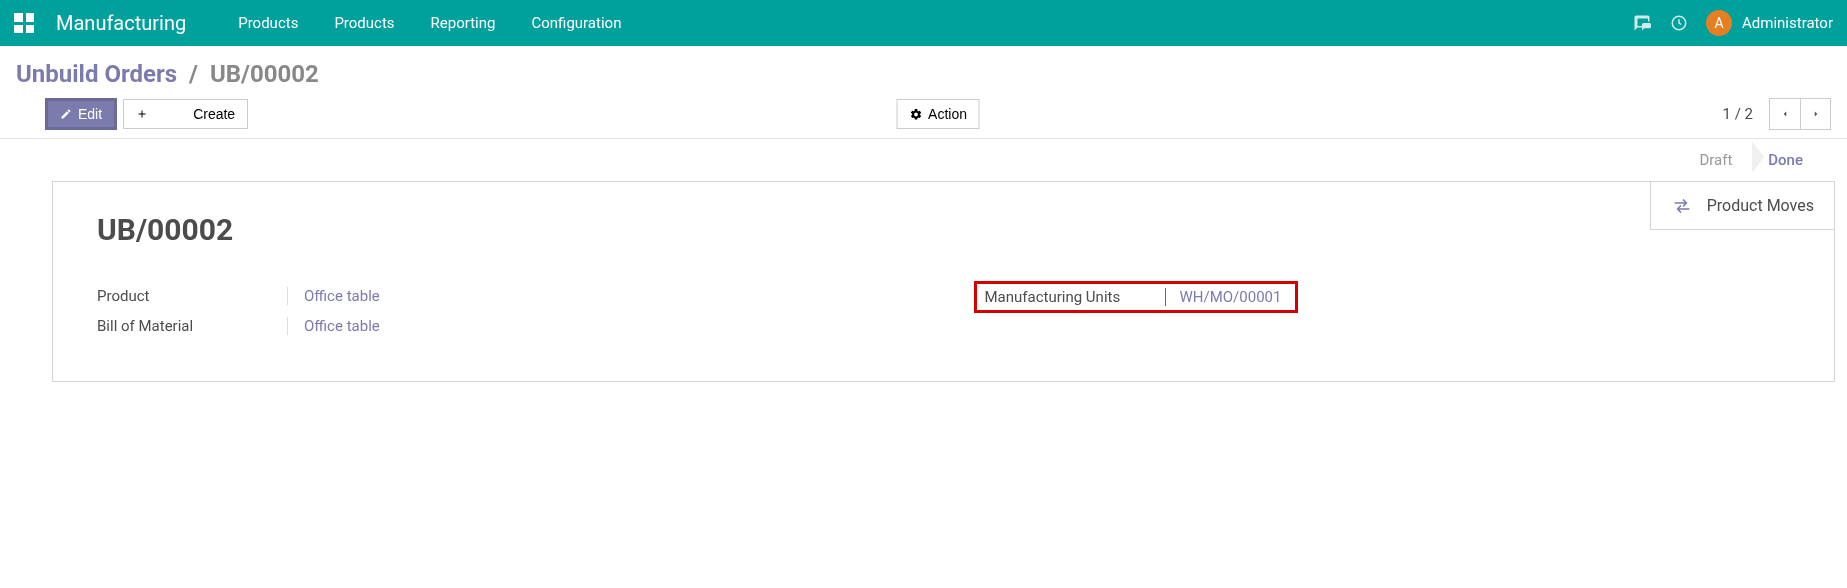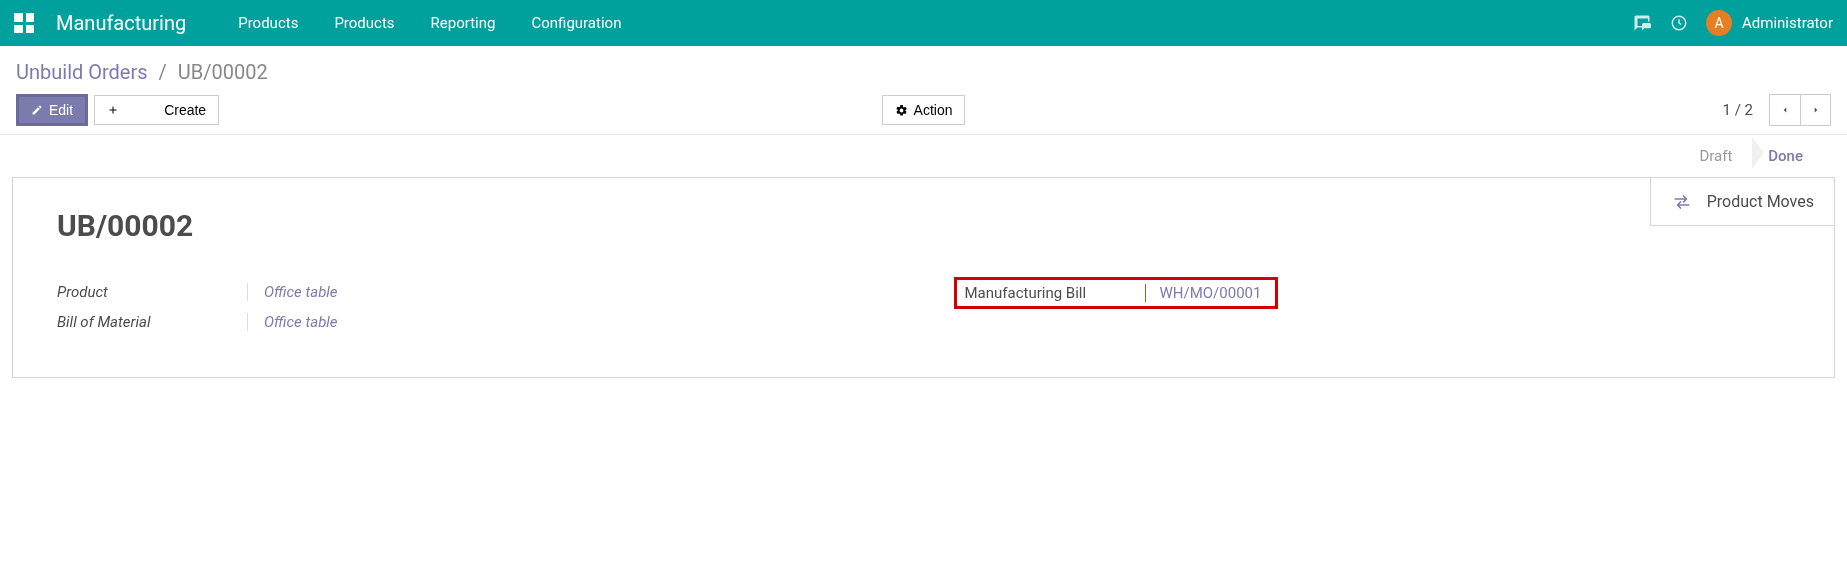--- a/index.html
+++ b/index.html
@@ -13,52 +13,52 @@
   .brand { font-size: 20px; font-weight: 400; margin-left: 4px; margin-right: 16px; }
   .nav-menu { display: flex; gap: 0; }
   .nav-item { padding: 12px 18px; font-size: 15px; cursor: pointer; color: #fff; }
   .nav-right { margin-left: auto; display: flex; align-items: center; gap: 18px; }
   .nav-icon { color: #cfeceb; cursor: pointer; display: flex; align-items: center; }
   .avatar { width: 26px; height: 26px; border-radius: 50%; background: #e67e22; color: #fff; display: flex; align-items: center; justify-content: center; font-size: 14px; }
   .user-block { display: flex; align-items: center; gap: 10px; cursor: pointer; font-size: 15px; }
 
   
   .control-panel { padding: 10px 16px 8px 16px; border-bottom: 1px solid #e5e5e5; }
-  .breadcrumb { font-size: 20px; margin: 4px 0 10px 0; }
+  .breadcrumb { font-size: 24px; margin: 4px 0 10px 0; font-weight: bold; }
   .breadcrumb a { color: #7c7bad; text-decoration: none; }
   .breadcrumb .sep { color: #888; margin: 0 6px; }
   .breadcrumb .current { color: #888; }
   .cp-row { display: flex; align-items: center; }
-  .btn { border: 1px solid #ccc; background: #fff; padding: 6px 12px; font-size: 14px; cursor: pointer; display: inline-flex; align-items: center; gap: 6px; }
+  .btn { border: 1px solid #ccc; background: #fff; padding: 6px 12px; font-size: 14px; cursor: pointer; display: inline-flex; align-items: center; gap: 6px; margin-left: 29px; }
   .btn-primary { background: #7c7bad; border: 3px solid #6b6a99; color: #fff; padding: 5px 12px; }
   .btn + .btn { margin-left: 6px; gap: 45px; }
   .cp-center { margin-left: auto; margin-right: auto; position: absolute; left: 50%; transform: translateX(-50%); }
   .cp-right { margin-left: auto; display: flex; align-items: center; gap: 16px; text-align: right; }
   .pager-text { font-size: 15px; color: #4c4c4c; }
   .pager-btns { display: flex; border: 1px solid #ccc; }
   .pager-btn { width: 30px; height: 30px; display: flex; align-items: center; justify-content: center; cursor: pointer; background: #fff; }
   .pager-btn + .pager-btn { border-left: 1px solid #ccc; }
 
   
   .statusbar { display: flex; justify-content: flex-end; padding: 12px 30px 12px 12px; font-size: 15px; position: relative; gap: 8px; }
   .status-step { color: #999; padding: 0 14px; }
   .status-step.active { color: #7c7bad; font-weight: 500; }
   .status-arrow { position: absolute; right: 83px; top: 2px; width: 0; height: 0; border-top: 16px solid transparent; border-bottom: 16px solid transparent; border-left: 12px solid #f0f0f0; }
 
   
-  .sheet-wrap { padding: 0 12px 20px 12px; }
+  .sheet-wrap { padding: 0 12px 20px 12px; margin-left: 40px; }
   .sheet { border: 1px solid #d5d5d5; background: #fff; position: relative; }
   .button-box { position: absolute; right: 0; top: 0; border-left: 1px solid #d5d5d5; border-bottom: 1px solid #d5d5d5; }
   .stat-btn { padding: 14px 20px; display: flex; align-items: center; gap: 14px; cursor: pointer; font-size: 16px; color: #4c4c4c; }
   .stat-btn svg { color: #7c7bad; }
   .sheet-inner { padding: 30px 44px 40px 44px; }
   .record-title { font-size: 30px; color: #4c4c4c; margin-bottom: 34px; }
   .form-group { display: flex; gap: 60px; }
   .form-col { flex: 1; }
-  .form-row { display: flex; align-items: center; padding: 6px 0; font-style: italic; }
+  .form-row { display: flex; align-items: center; padding: 6px 0; }
   .form-label { width: 190px; font-size: 15px; color: #4c4c4c; }
   .form-value { font-size: 15px; padding-left: 16px; text-align: center; }
   .col1 .form-value { border-left: 1px solid #ddd; }
   .link-val { color: #7c7bad; }
   .highlight-box { border: 3px solid #d40000; display: inline-flex; align-items: center; padding: 4px 8px; }
   .highlight-box .form-label { width: 180px; }
   .highlight-box .form-value { border-left: 1px solid #a16207; padding-left: 14px; padding-right: 6px; }
 
   svg { display: block; }
 </style>
@@ -175,20 +175,20 @@
             <div class="form-value link-val">Office table</div>
           </div>
           <div class="form-row">
             <div class="form-label">Bill of Material</div>
             <div class="form-value link-val">Office table</div>
           </div>
         </div>
 
         <div class="form-col">
           <div class="highlight-box">
-            <div class="form-label">Manufacturing Bill</div>
+            <div class="form-label">Manufacturing Units</div>
             <div class="form-value link-val">WH/MO/00001</div>
           </div>
         </div>
       </div>
     </div>
   </div>
 </div>
 
 </body></html>

